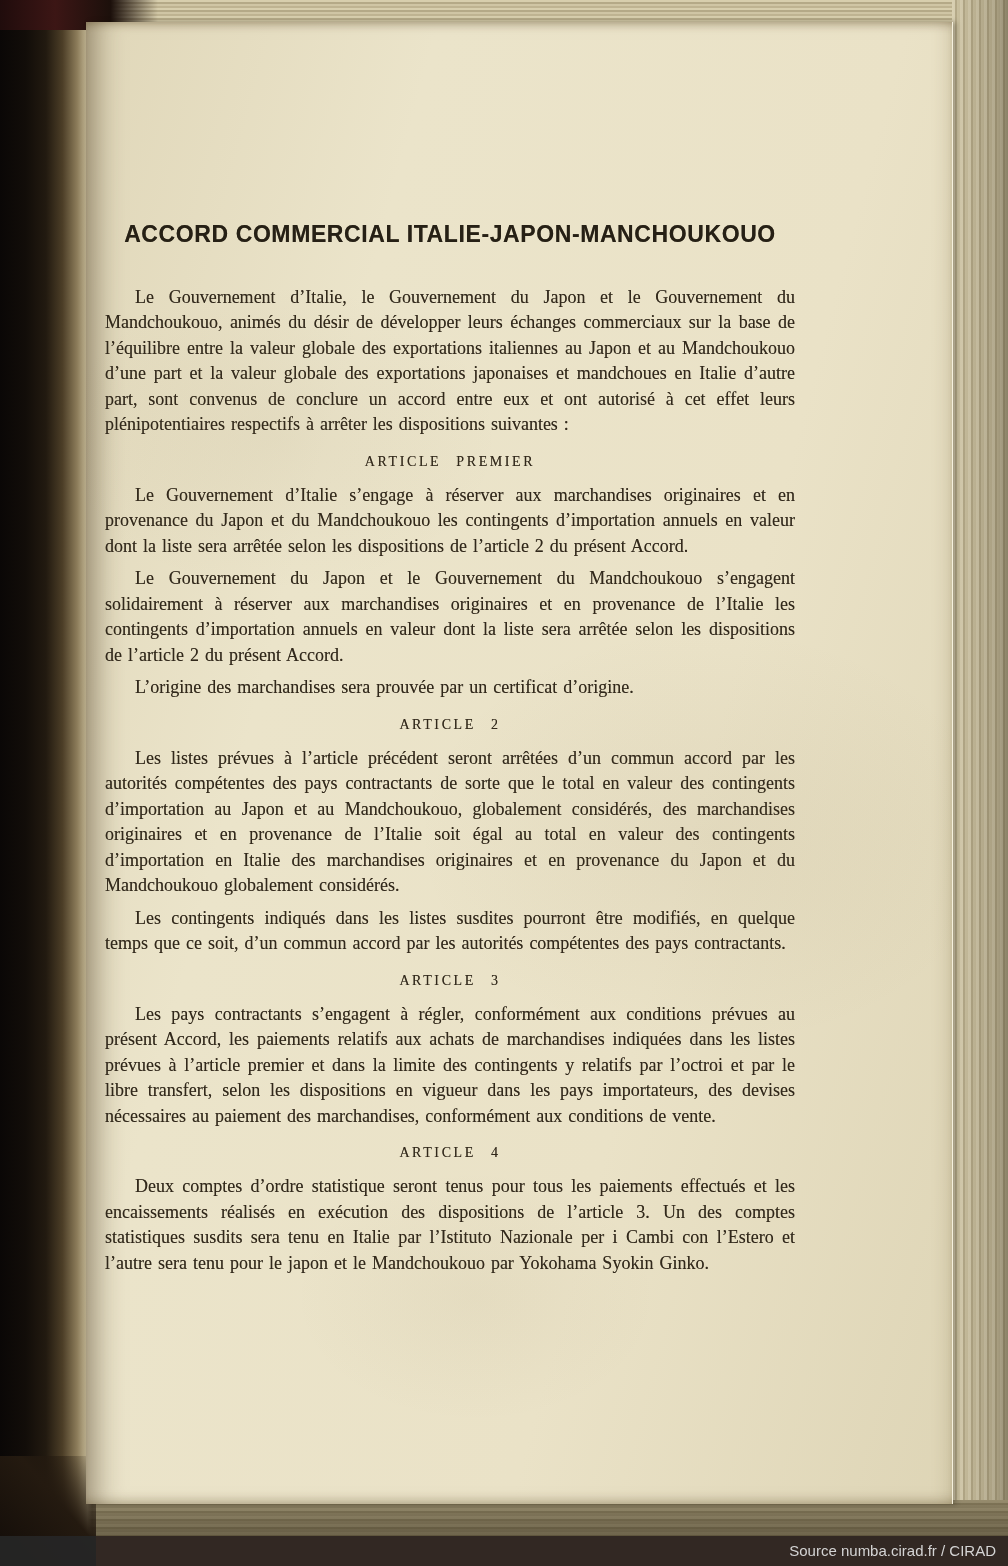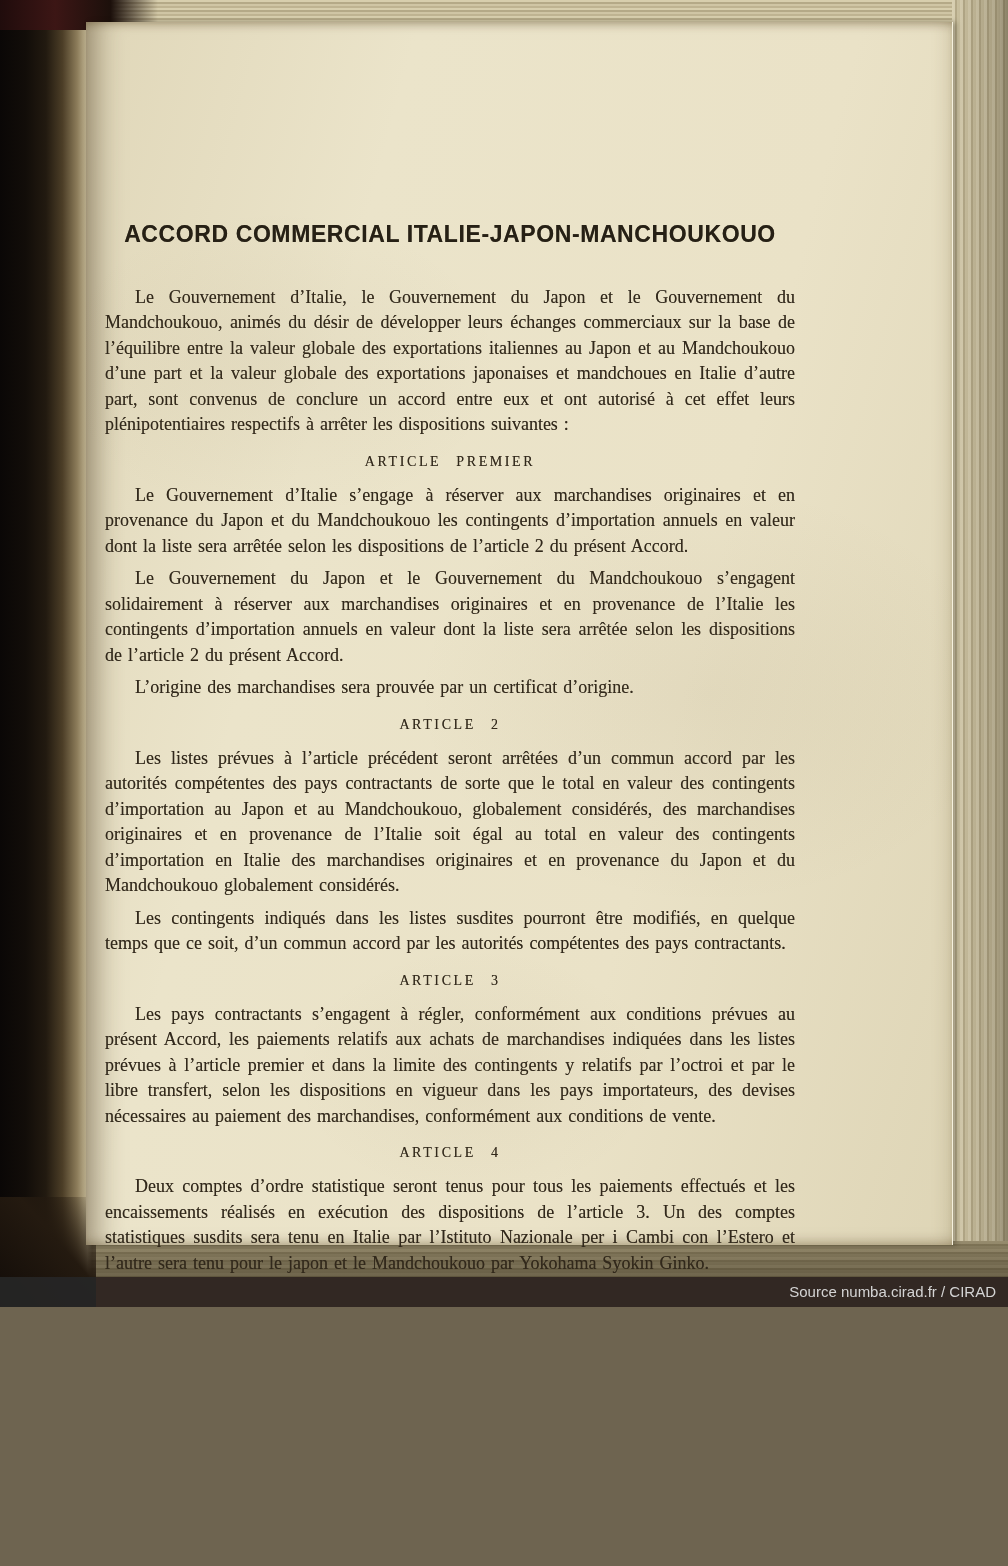--- a/index.html
+++ b/index.html
@@ -1,19 +1,19 @@
 <!DOCTYPE html>
 <html><head>
 <meta charset="utf-8">
 <style>
   html, body { margin: 0; padding: 0; background: #6e6450; }
   .scan {
     position: relative;
     width: 1008px;
-    height: 1307px;
+    height: 1566px;
     overflow: hidden;
     background: #c2410c;
     font-family: "Liberation Serif", serif;
   }
 
   
   .edge-top {
     position: absolute; top: 0; left: 0; right: 0; height: 22px; z-index: 1;
     background: repeating-linear-gradient(to bottom,
       #d7cead 0 2px, #b4a987 2px 4px, #cfc5a4 4px 6px, #beb391 6px 8px);

